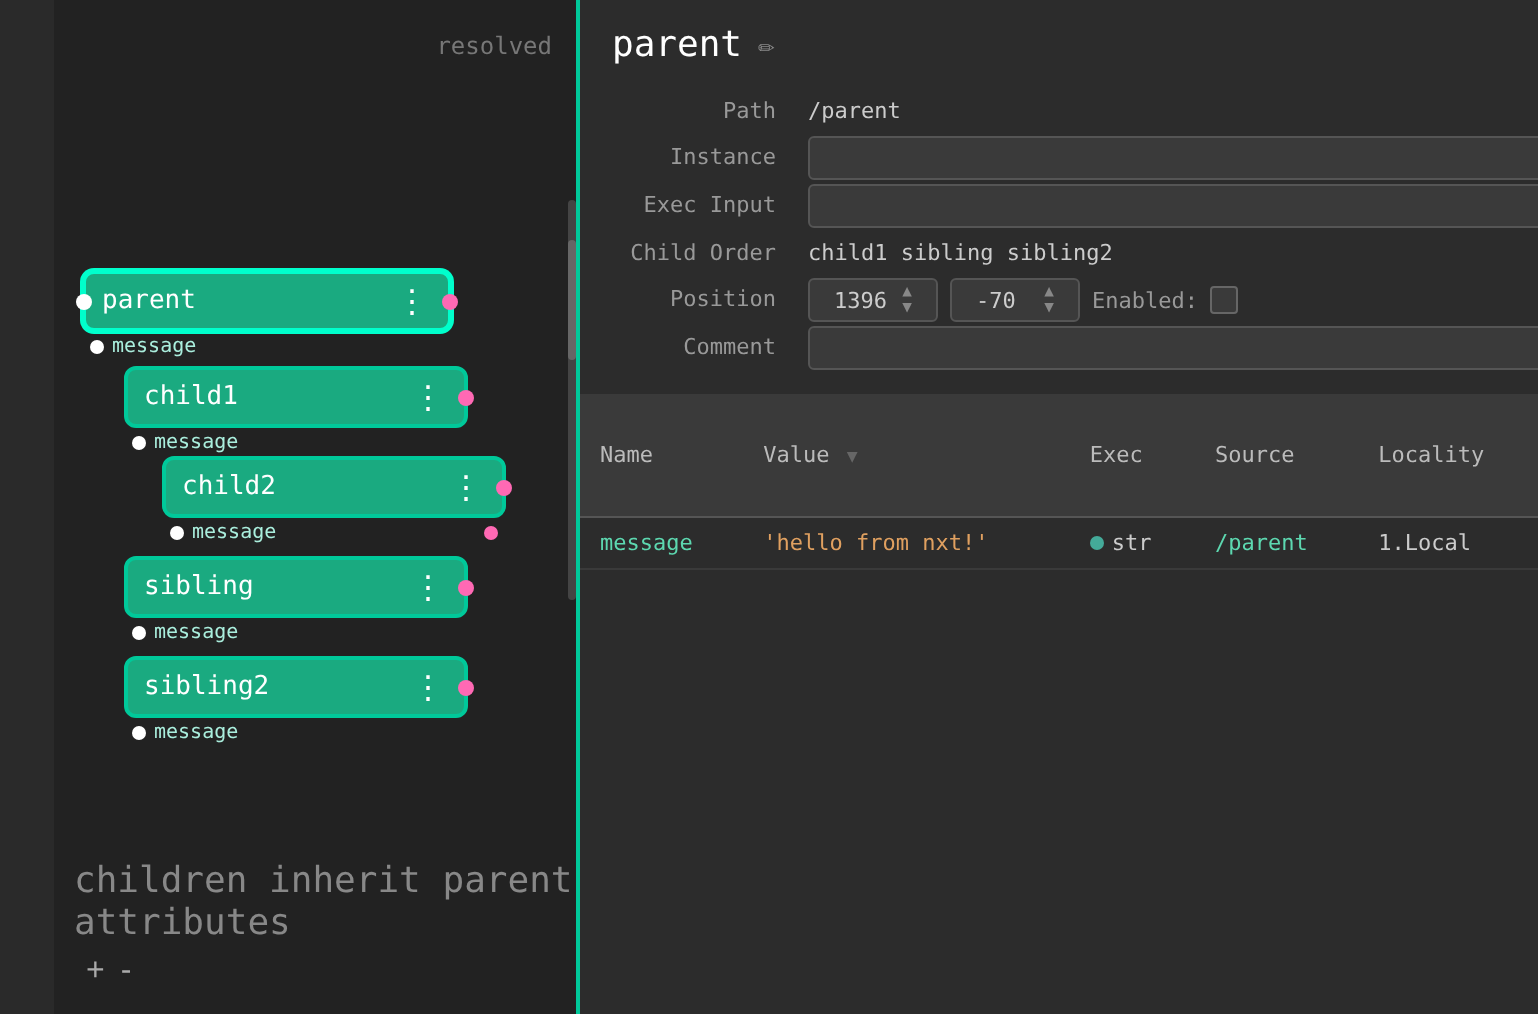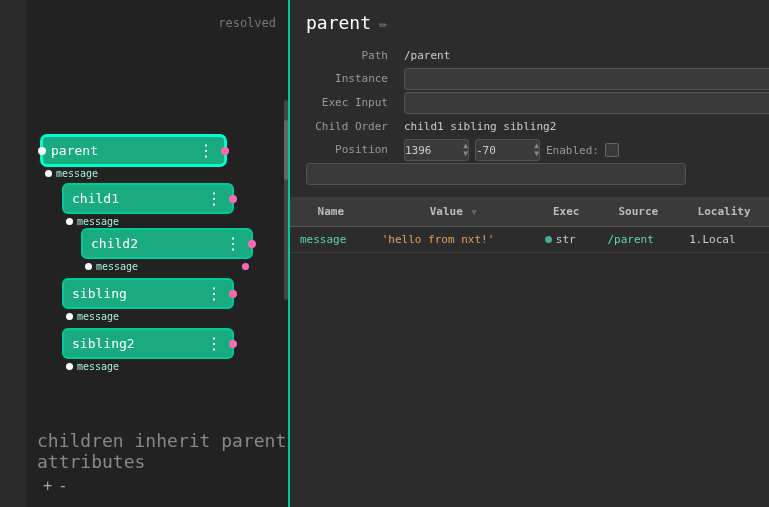--- a/index.html
+++ b/index.html
@@ -277,21 +277,21 @@
       align-items: center;
       gap: 6px;
     }
 
     .pos-spinner {
       background: #3a3a3a;
       border: 1px solid #555;
       border-radius: 3px;
       color: #ccc;
       font-size: 11px;
-      padding: 2px 0;
+      padding: 2px 12px;
       height: 22px;
       width: 65px;
       display: flex;
       align-items: center;
       justify-content: space-between;
     }
 
     .pos-spinner-arrows {
       display: flex;
       flex-direction: column;
@@ -338,24 +338,24 @@
       border-collapse: collapse;
       font-size: 11px;
     }
 
     thead tr {
       background: #3a3a3a;
       border-bottom: 1px solid #555;
     }
 
     thead th {
-      padding: 8px 10px;
+      padding: 24px 10px;
       color: #bbb;
-      text-align: center;
-      font-weight: 700;
+      text-align: left;
+      font-weight: 400;
       position: relative;
     }
 
     thead th .sort-icon {
       color: #666;
       margin-left: 2px;
       font-size: 9px;
     }
 
     tbody tr {
@@ -510,20 +510,21 @@
         <span>-70</span>
         <div class="pos-spinner-arrows">
           <span class="pos-spinner-arrow">▲</span>
           <span class="pos-spinner-arrow">▼</span>
         </div>
       </div>
       <span class="enabled-label">Enabled:</span>
       <div class="enabled-checkbox"></div>
     </div>
 
+    <span class="prop-label">Comment</span>
     <input class="prop-input" style="width: 380px;">
   </div>
 
   <div class="table-section">
     <div class="table-wrapper">
       <table>
         <thead>
           <tr>
             <th>
               <span>Name</span>

